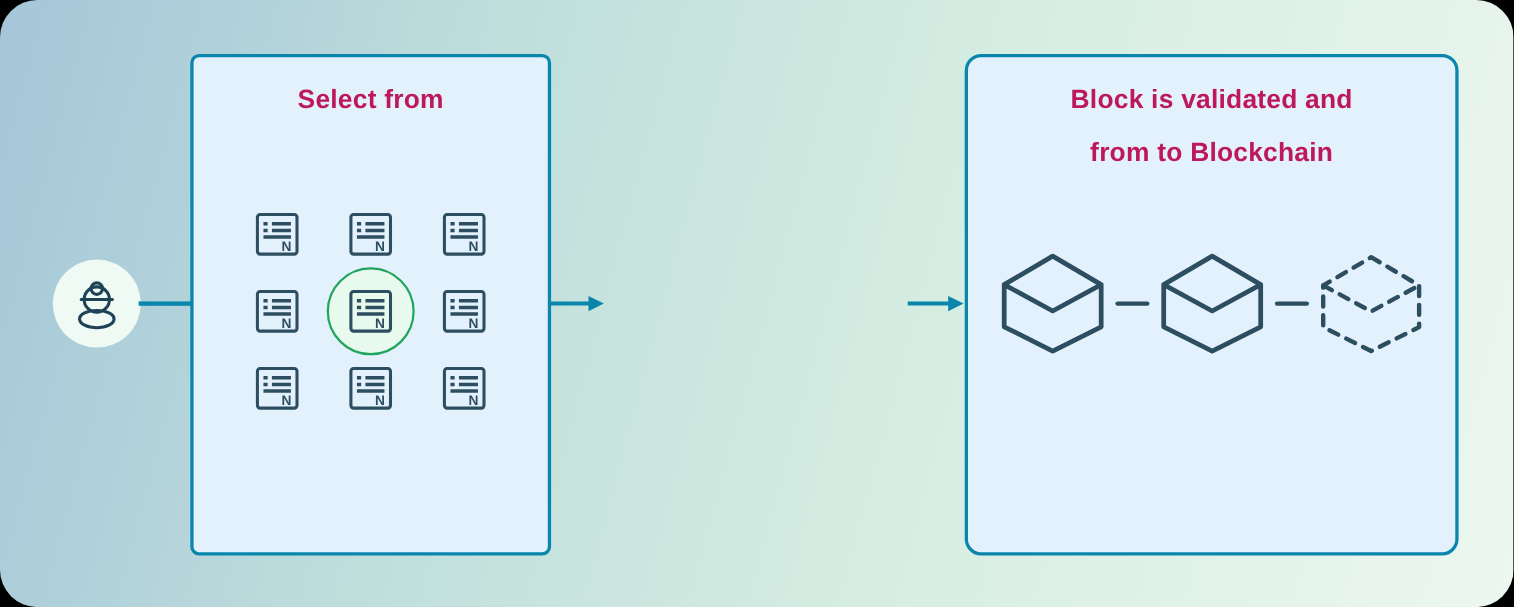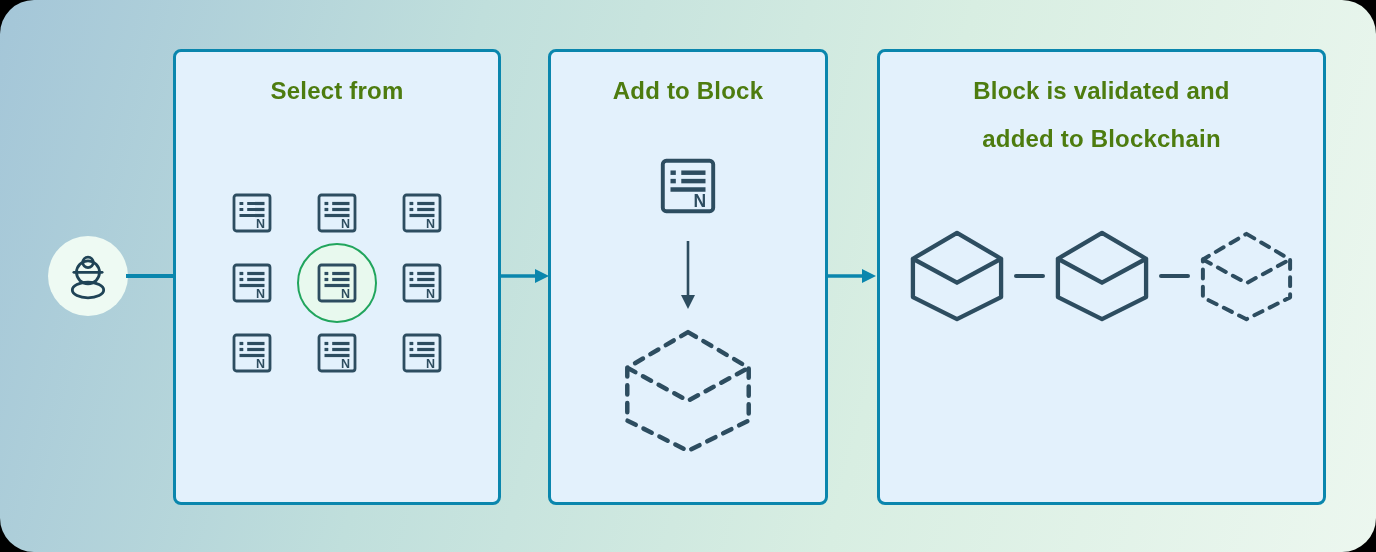--- a/index.html
+++ b/index.html
@@ -10,23 +10,23 @@
   }
   .defs-svg{position:absolute;width:0;height:0;overflow:hidden;}
 
   
   .panel{
     position:absolute;top:49px;box-sizing:border-box;height:456px;
     background:#e3f1fc;border:3px solid #0a86ad;border-radius:8px;
   }
   .p1{left:173px;width:328px;}
   .p2{left:548px;width:280px;}
-  .p3{left:877px;width:449px;}
+  .p3{left:877px;width:449px;border-radius:15px;}
   .panel-title{
-    margin:15px 0 0 0;text-align:center;color:#4d7c0f;
+    margin:15px 0 0 0;text-align:center;color:#be185d;
     font-size:24px;font-weight:bold;line-height:48px;letter-spacing:.2px;
   }
   .panel-title span{display:block;}
 
   
   .miner-badge{
     position:absolute;left:48px;top:236px;width:80px;height:80px;border-radius:50%;
     background:#eefaf3;display:flex;align-items:center;justify-content:center;
   }
   .miner-badge svg{margin-top:2px;}
@@ -153,45 +153,30 @@
           </svg>
         </div>
     </div>
   </section>
 
   <svg class="h-arrow a1" width="52" height="20" viewBox="0 0 52 20">
     <line x1="0" y1="10" x2="38" y2="10" stroke="#0a86ad" stroke-width="3.6"></line>
     <polygon points="37,3 51,10 37,17" fill="#0a86ad"></polygon>
   </svg>
 
-  <section class="panel p2">
-    <h2 class="panel-title">
-      <span>Add to Block</span>
-    </h2>
-    <svg class="tx-lg" width="56" height="56" viewBox="0 0 40 40">
-        <use href="#tx-g"></use>
-      </svg>
-    <svg class="v-arrow" width="18" height="70" viewBox="0 0 18 70">
-      <line x1="9" y1="0" x2="9" y2="56" stroke="#2d4d60" stroke-width="2.6"></line>
-      <polygon points="2,54 16,54 9,68" fill="#2d4d60"></polygon>
-    </svg>
-    <svg class="cube-solo cube cube-lg" width="132" height="127" viewBox="0 0 100 96">
-        <use href="#cube-p"></use>
-      </svg>
-  </section>
 
   <svg class="h-arrow a2" width="52" height="20" viewBox="0 0 52 20">
     <line x1="0" y1="10" x2="38" y2="10" stroke="#0a86ad" stroke-width="3.6"></line>
     <polygon points="37,3 51,10 37,17" fill="#0a86ad"></polygon>
   </svg>
 
   <section class="panel p3">
     <h2 class="panel-title">
       <span>Block is validated and</span>
-      <span>added to Blockchain</span>
+      <span>from to Blockchain</span>
     </h2>
     <div class="chain">
       <svg class="cube" width="96" height="92" viewBox="0 0 100 96">
           <use href="#cube-p"></use>
         </svg>
       <div class="chain-link"></div>
       <svg class="cube" width="96" height="92" viewBox="0 0 100 96">
           <use href="#cube-p"></use>
         </svg>
       <div class="chain-link"></div>

